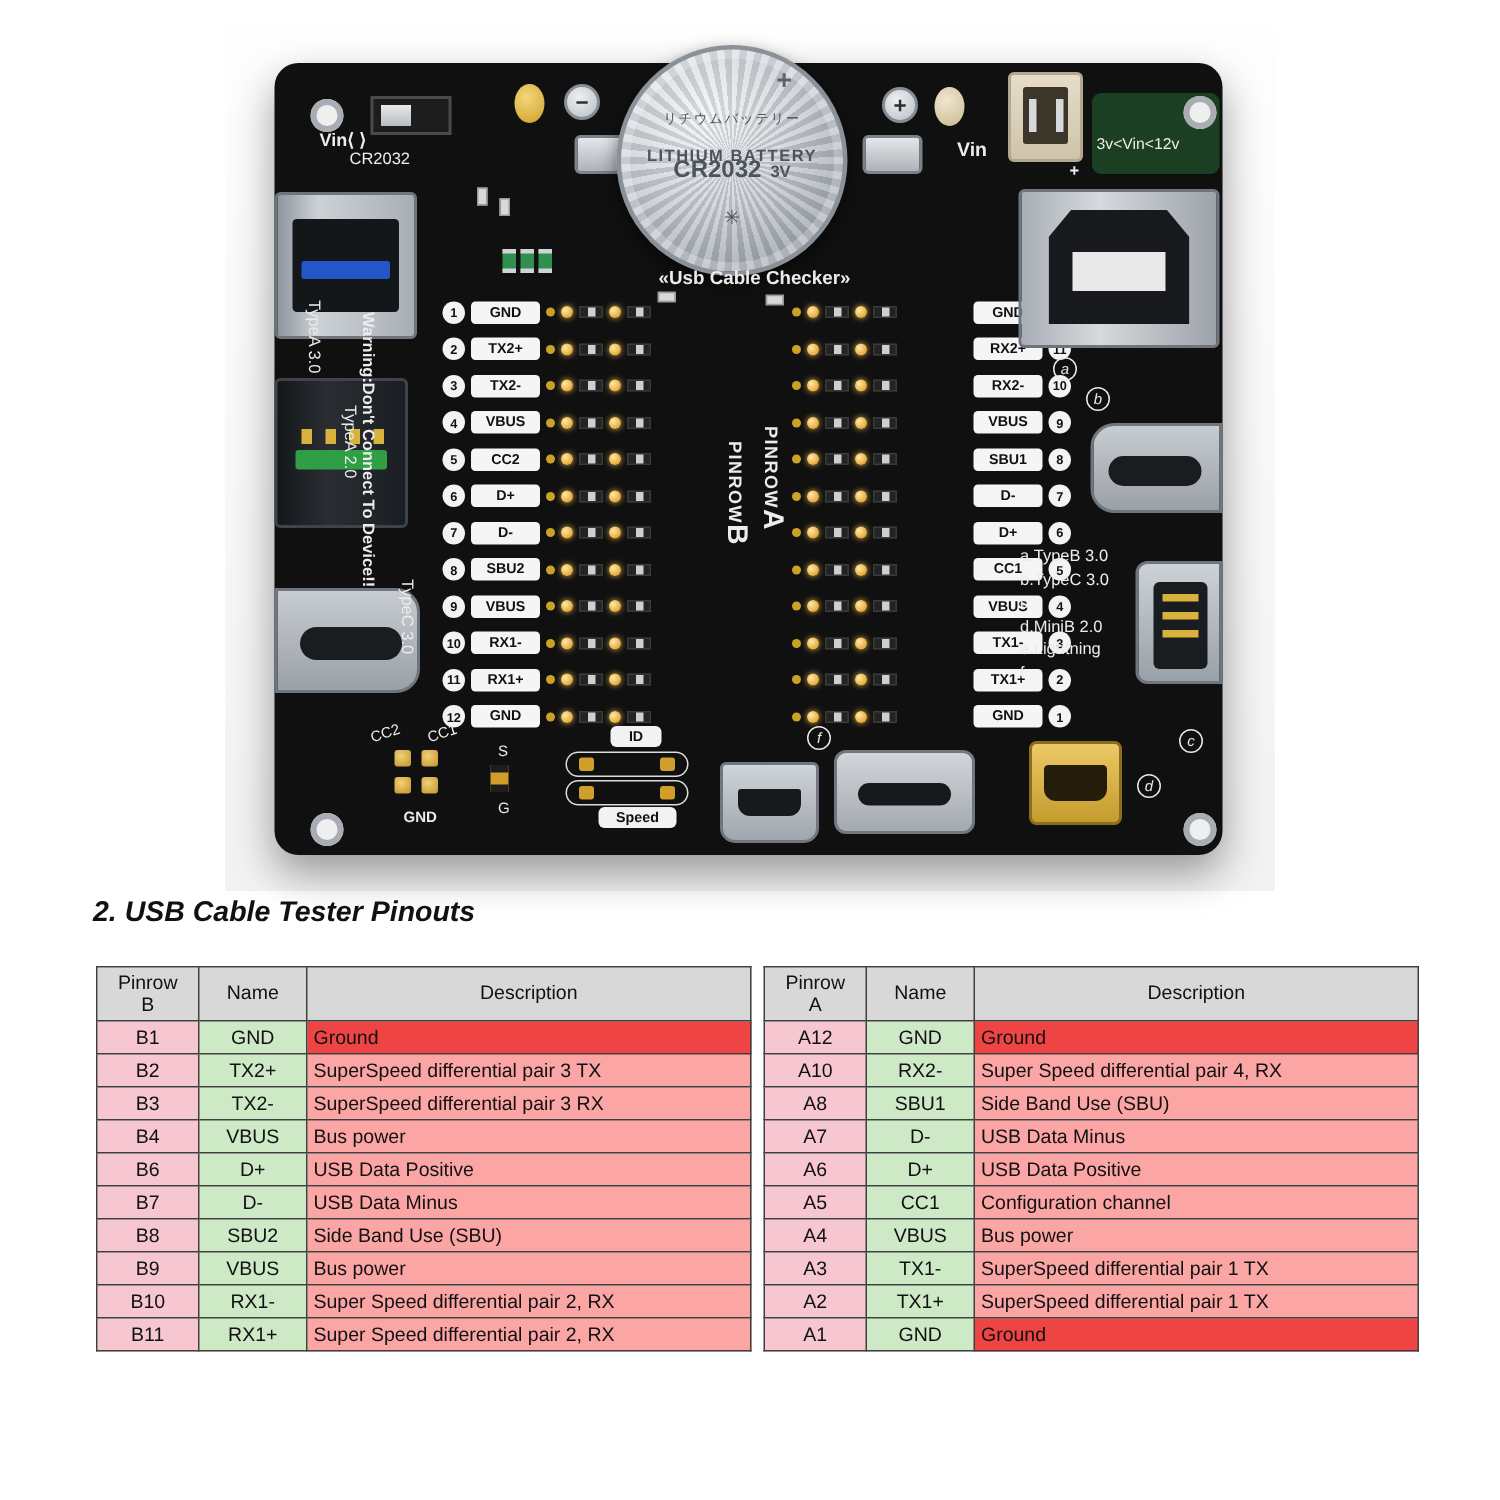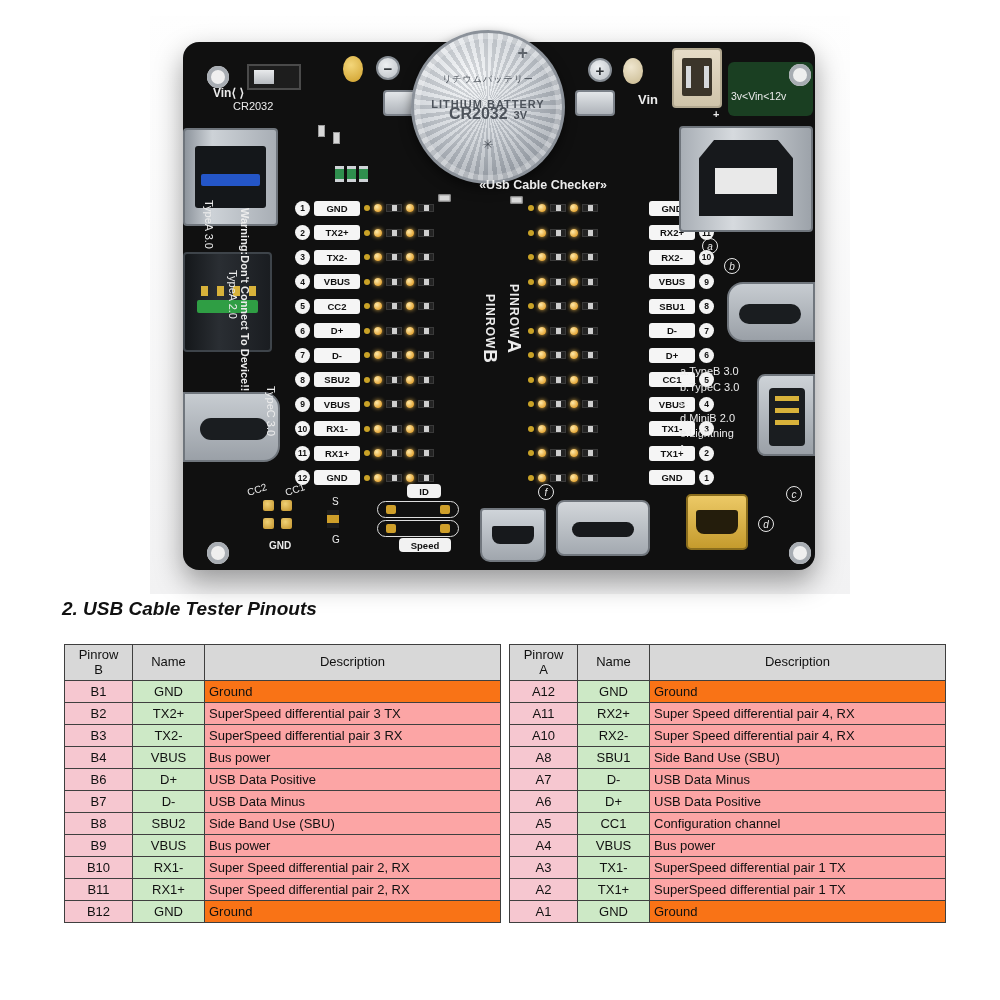--- a/index.html
+++ b/index.html
@@ -117,21 +117,21 @@
   .tables{position:absolute;left:64px;top:644px;display:flex;gap:8px;}
   table{border-collapse:collapse;width:437px;table-layout:fixed;background:#fff;}
   th,td{border:1px solid #3f3f3f;font-size:13px;color:#111;}
   th{background:#d8d8d8;font-weight:normal;height:36px;line-height:1.15;text-align:center;padding:2px;}
   td{height:22px;padding:2px 4px;}
   th:nth-child(1),td:nth-child(1){width:68px;}
   th:nth-child(2),td:nth-child(2){width:72px;}
   td.c-pin{background:#f6c7d0;text-align:center;}
   td.c-name{background:#cde9c6;text-align:center;}
   td.c-desc{background:#fca5a5;text-align:left;}
-  td.c-desc.gnd{background:#f97316;margin-top:40px;}
+  td.c-desc.gnd{background:#ef4444;margin-top:40px;}
 </style>
 </head>
 <body>
 
 <div class="page">
 
   <div class="photo">
     <div class="board">
 
       <div class="hole" style="left:24px;top:24px;"></div>
@@ -192,21 +192,21 @@
         <div class="tab"></div>
       </div>
       <div class="vtext" style="left:44px;top:228px;font-size:11px;">TypeA 2.0</div>
       <div class="portc-l">
           <div class="slot"></div>
         </div>
       <div class="vtext" style="left:82px;top:344px;font-size:11px;">TypeC 3.0</div>
 
       <div class="vtext" style="left:56px;top:166px;font-size:11px;font-weight:600;">Warning:Don't Connect To Device!!</div>
 
-      <div class="silk" style="left:248px;top:136px;width:176px;text-align:right;font-size:12.5px;font-weight:bold;">«Usb Cable Checker»</div>
+      <div class="silk" style="left:232px;top:136px;width:176px;text-align:center;font-size:12.5px;font-weight:bold;">«Usb Cable Checker»</div>
 
       <div class="pinrows rows-b">
           <div class="pin-row">
             <span class="pin-num">1</span>
             <span class="pin-label">GND</span>
             <span class="comps">
               <i class="pad"></i>
               <i class="led"></i>
               <i class="res"></i>
               <i class="led"></i>
@@ -602,45 +602,35 @@
           <tr>
             <td class="c-pin">B10</td>
             <td class="c-name">RX1-</td>
             <td class="c-desc">Super Speed differential pair 2, RX</td>
           </tr>
           <tr>
             <td class="c-pin">B11</td>
             <td class="c-name">RX1+</td>
             <td class="c-desc">Super Speed differential pair 2, RX</td>
           </tr>
-          <tr>
-            <td class="c-pin">B12</td>
-            <td class="c-name">GND</td>
-            <td class="c-desc gnd">Ground</td>
-          </tr>
         </tbody>
       </table>
     <table>
         <tbody>
           <tr>
             <th>Pinrow<br>A</th>
             <th>Name</th>
             <th>Description</th>
           </tr>
           <tr>
             <td class="c-pin">A12</td>
             <td class="c-name">GND</td>
             <td class="c-desc gnd">Ground</td>
           </tr>
           <tr>
-            <td class="c-pin">A11</td>
-            <td class="c-name">RX2+</td>
-            <td class="c-desc">Super Speed differential pair 4, RX</td>
-          </tr>
-          <tr>
             <td class="c-pin">A10</td>
             <td class="c-name">RX2-</td>
             <td class="c-desc">Super Speed differential pair 4, RX</td>
           </tr>
           <tr>
             <td class="c-pin">A8</td>
             <td class="c-name">SBU1</td>
             <td class="c-desc">Side Band Use (SBU)</td>
           </tr>
           <tr>

